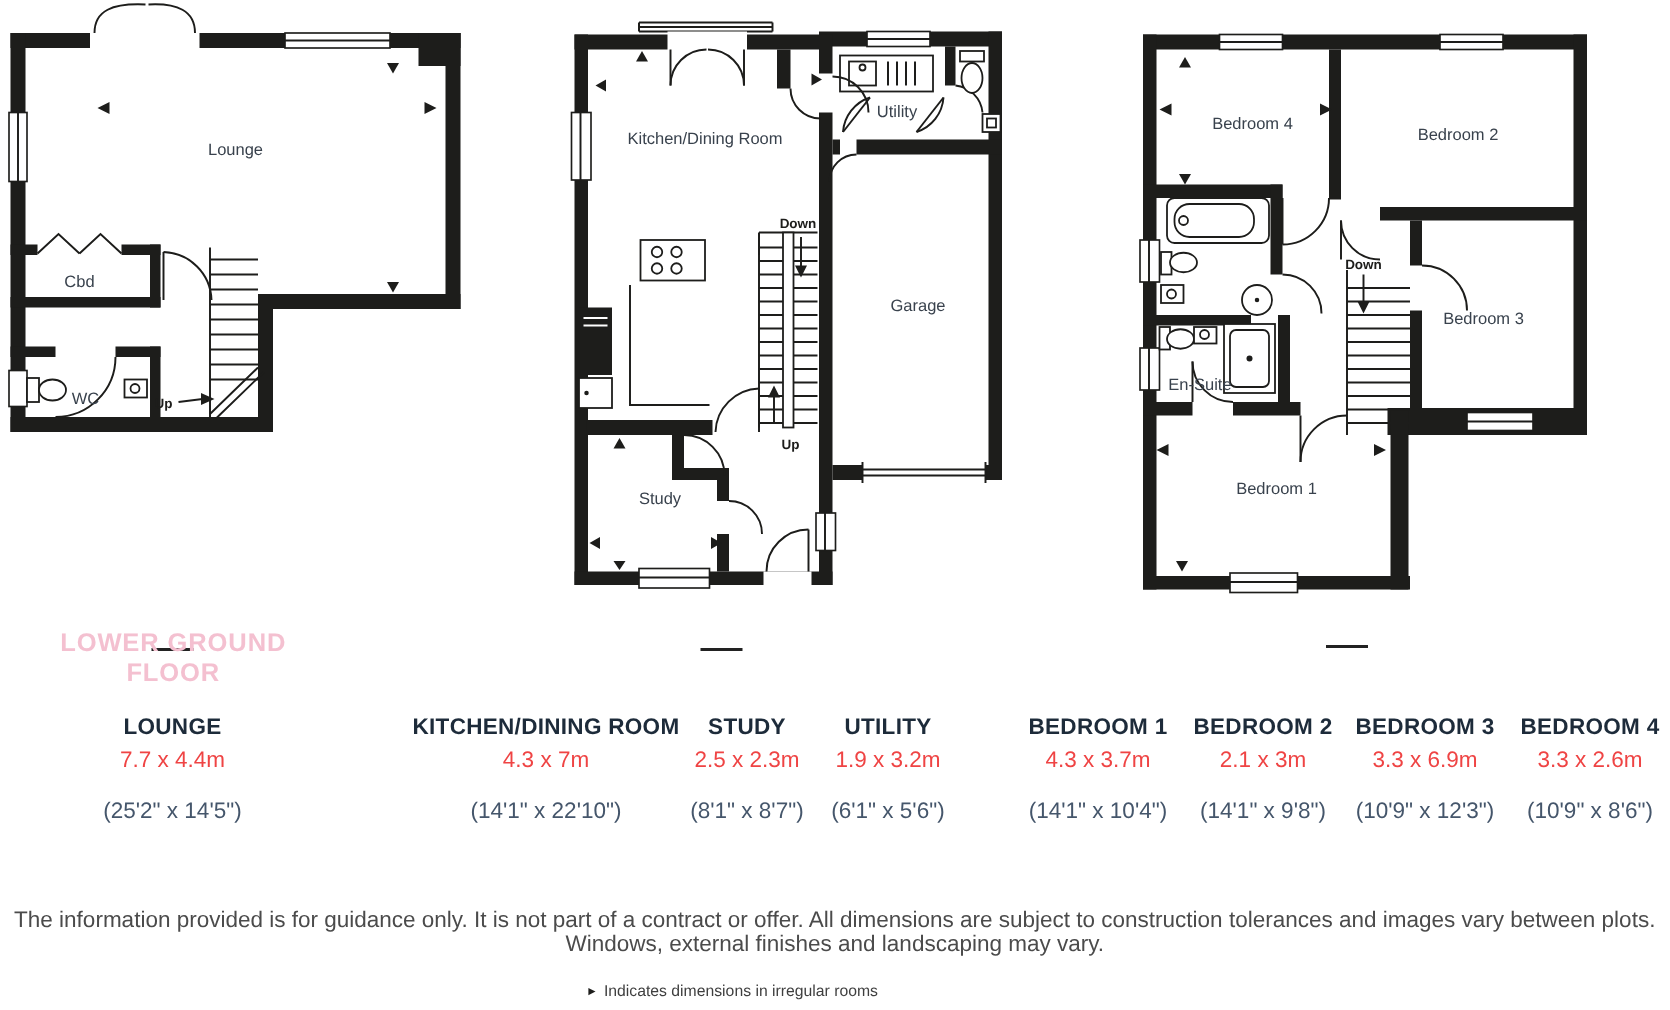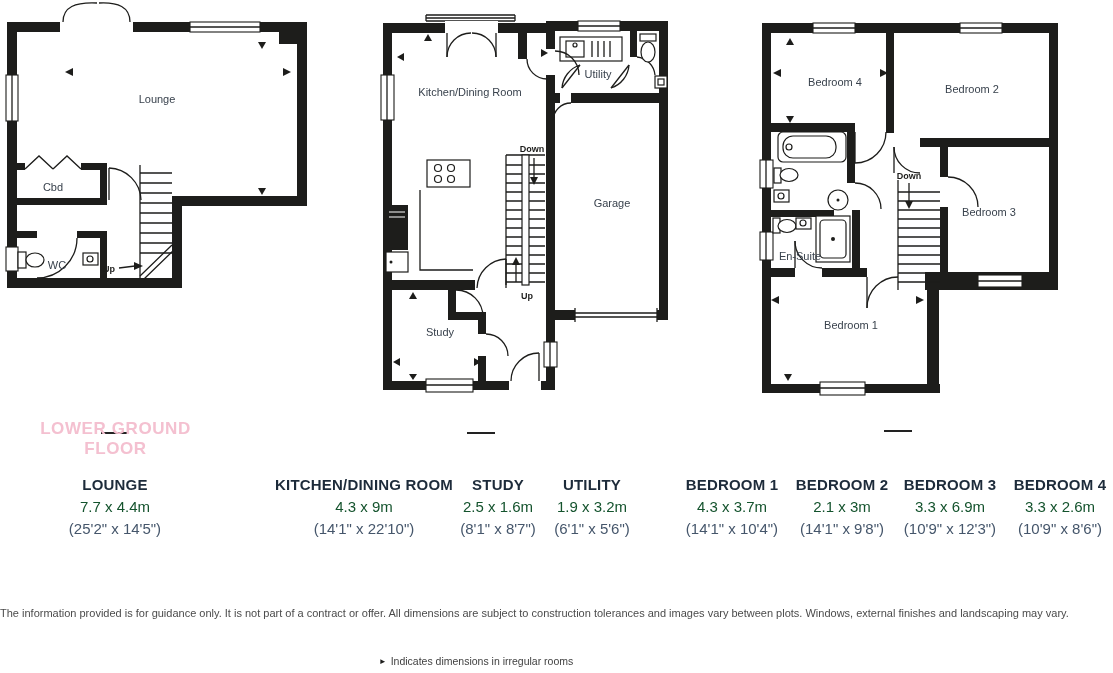--- a/index.html
+++ b/index.html
@@ -12,25 +12,25 @@
   .tw{fill:#ffffff;stroke:#1d1d1b;stroke-width:1.1;}
   .fx{fill:#ffffff;stroke:#1d1d1b;stroke-width:1.2;}
   .wh{stroke:#ffffff;stroke-width:1.2;fill:none;}
   text.pl{font-family:"Liberation Sans", sans-serif;font-size:11px;fill:#39424d;}
   text.ps{font-family:"Liberation Sans", sans-serif;font-size:9px;font-weight:bold;fill:#1d1d1b;}
   .rule{position:absolute;height:2px;background:#222;}
   .floor-heading{position:absolute;text-align:center;font-size:17px;font-weight:bold;
         letter-spacing:0.6px;color:#f4c0d0;}
   .dim-col{position:absolute;top:476px;text-align:center;}
   .room-name{font-size:15px;font-weight:bold;color:#1d2b3a;letter-spacing:0.2px;margin-bottom:5px;}
-  .room-metric{font-size:15px;color:#14532d;margin-bottom:5px;}
+  .room-metric{font-size:15px;color:#ef4444;margin-bottom:17px;}
   .room-imperial{font-size:15px;color:#45566b;}
-  .disclaimer{position:absolute;top:606px;left:0;width:1113px;
-        font-size:11px;color:#4b4b4b;line-height:15.5px;}
-  .legend{position:absolute;top:655px;left:3px;width:946px;text-align:center;
+  .disclaimer{position:absolute;top:606px;left:0;width:1113px;text-align:center;
+        font-size:15px;color:#4b4b4b;line-height:15.5px;}
+  .legend{position:absolute;top:655px;left:15px;width:946px;text-align:center;
         font-size:10.5px;color:#3f3f3f;}
   .legend .mk{font-size:8px;position:relative;top:-1px;margin-right:4px;color:#1d1d1b;}
 </style>
 </head>
 <body>
 
 <div class="page">
 
   <svg class="plan" style="left:5px;top:0;" width="310" height="295" viewBox="0 0 310 295">
     <g>
@@ -303,26 +303,26 @@
   <div class="rule" style="left:884px;top:430px;width:28px;"></div>
 
   <div class="dim-col" style="left:20px;width:190px;">
     <div class="room-name">LOUNGE</div>
     <div class="room-metric">7.7 x 4.4m</div>
     <div class="room-imperial">(25'2" x 14'5")</div>
   </div>
 
   <div class="dim-col" style="left:264px;width:200px;">
     <div class="room-name">KITCHEN/DINING ROOM</div>
-    <div class="room-metric">4.3 x 9m</div>
+    <div class="room-metric">4.3 x 7m</div>
     <div class="room-imperial">(14'1" x 22'10")</div>
   </div>
   <div class="dim-col" style="left:433px;width:130px;">
     <div class="room-name">STUDY</div>
-    <div class="room-metric">2.5 x 1.6m</div>
+    <div class="room-metric">2.5 x 2.3m</div>
     <div class="room-imperial">(8'1" x 8'7")</div>
   </div>
   <div class="dim-col" style="left:532px;width:120px;">
     <div class="room-name">UTILITY</div>
     <div class="room-metric">1.9 x 3.2m</div>
     <div class="room-imperial">(6'1" x 5'6")</div>
   </div>
 
   <div class="dim-col" style="left:667px;width:130px;">
     <div class="room-name">BEDROOM 1</div>

